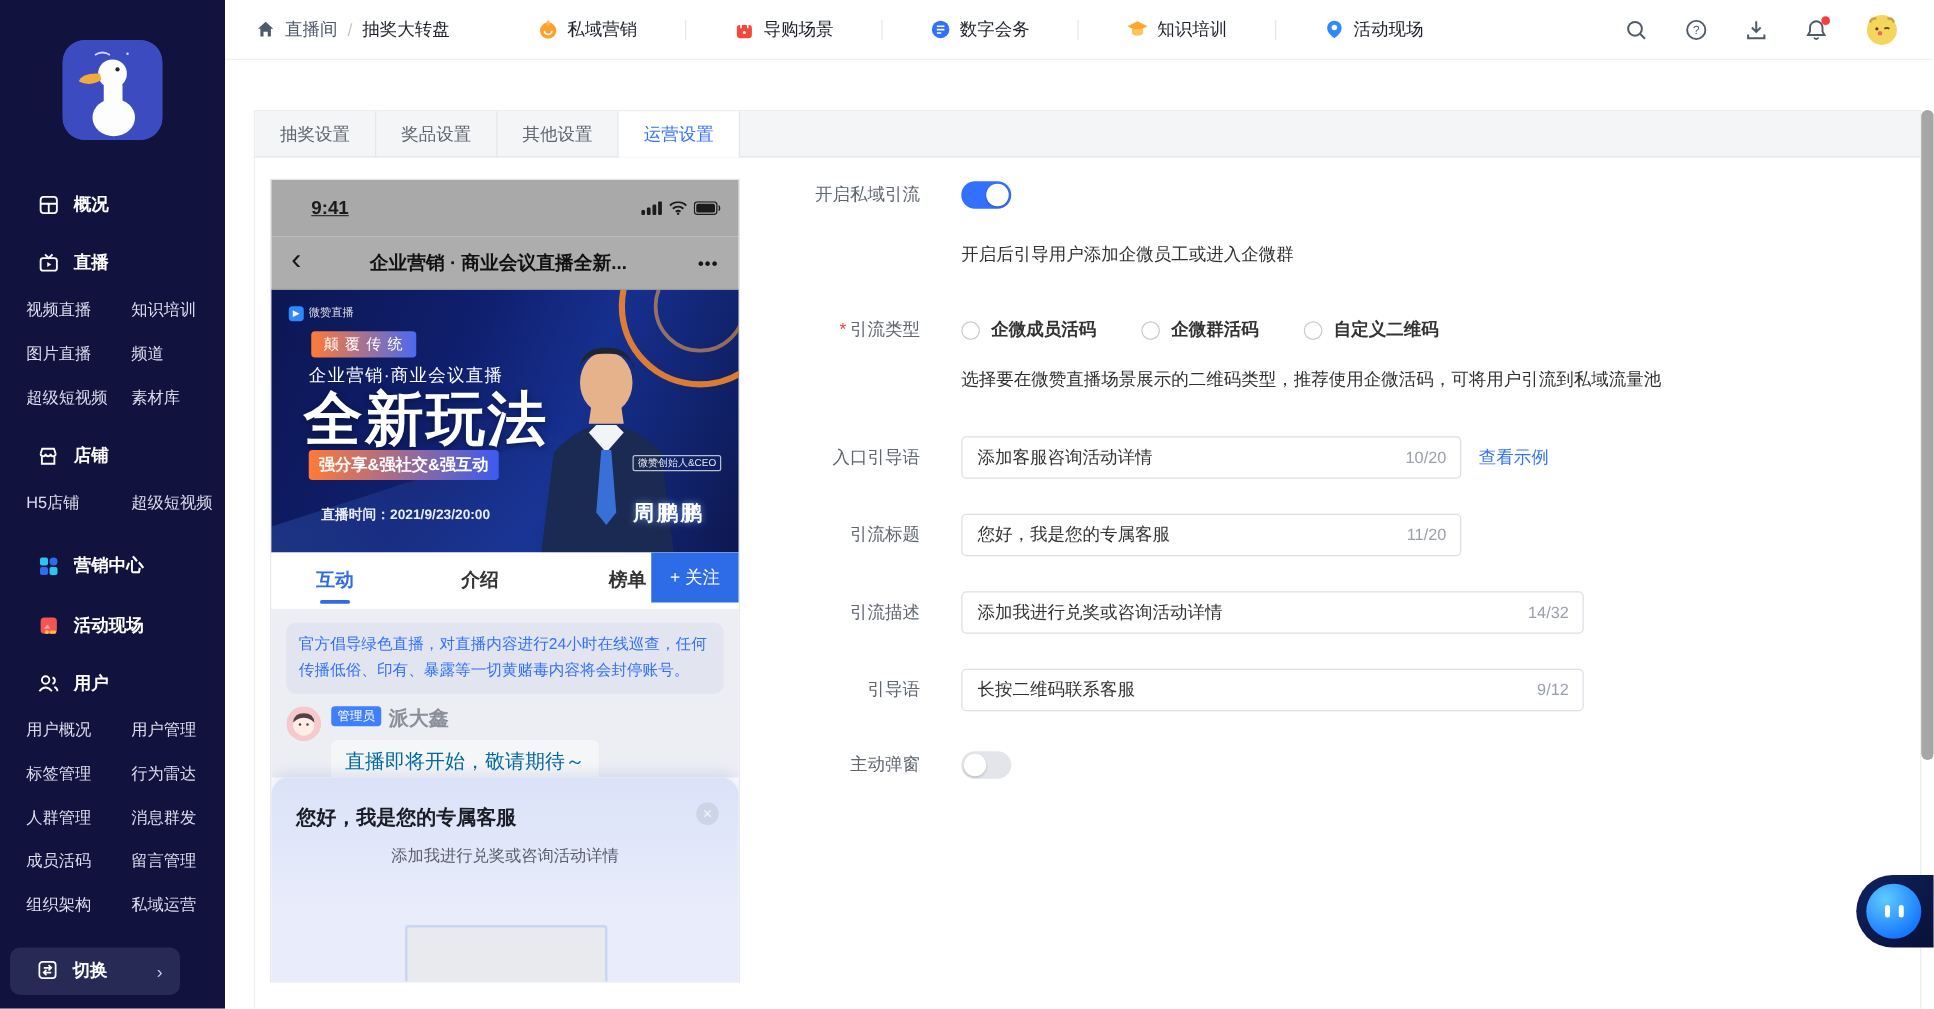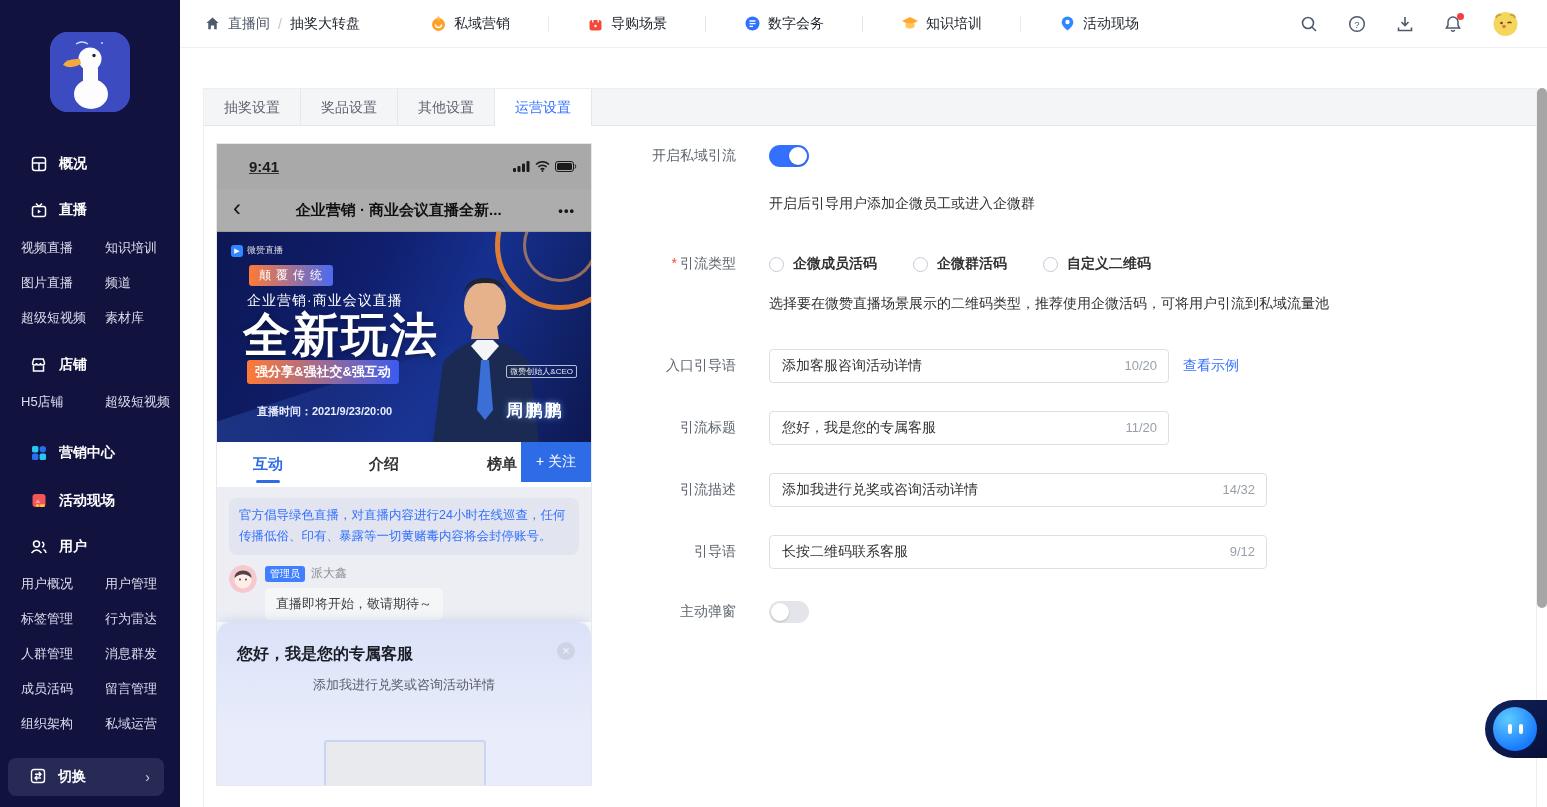--- a/index.html
+++ b/index.html
@@ -6,21 +6,21 @@
   html,body { width:1547px; height:807px; overflow:hidden; }
   body { font-family:"Liberation Sans","DejaVu Sans",sans-serif; background:#fff; position:relative; color:#333; }
 
   
   .sidebar { position:absolute; left:0; top:0; width:180px; height:807px; background:#12123E; }
   .logo { width:80px; height:80px; margin:32px auto 0; border-radius:18px; background:#3C4CC0; overflow:hidden; }
   .s-main { display:flex; align-items:center; gap:12px; padding-left:30px; height:24px; color:#fff; font-size:14px; font-weight:bold; cursor:pointer; }
   .s-main .sicon { width:17px; height:17px; display:flex; align-items:center; justify-content:center; }
   .s-subgrid { display:grid; grid-template-columns:84px auto; padding-left:21px; row-gap:13px; margin-top:15px; }
   .s-sub { color:#DDDFF0; font-size:13px; height:22px; line-height:22px; cursor:pointer; white-space:nowrap; }
-  .switch-btn { position:absolute; left:8px; top:758px; width:156px; height:38px; background:#262A55; border-radius:8px; display:flex; align-items:center; gap:12px; padding:0 14px 0 22px; color:#fff; font-size:14px; font-weight:bold; cursor:pointer; }
+  .switch-btn { position:absolute; left:8px; top:758px; width:136px; height:38px; background:#262A55; border-radius:8px; display:flex; align-items:center; gap:12px; padding:0 14px 0 22px; color:#fff; font-size:14px; font-weight:bold; cursor:pointer; }
   .switch-btn .chev { margin-left:auto; font-size:14px; color:#cfd2ea; font-weight:normal; }
 
   
   .header { position:absolute; left:180px; top:0; width:1367px; height:48px; background:#fff; border-bottom:1px solid #eef0f4; display:flex; align-items:center; padding-left:25px; }
   .crumb { display:flex; align-items:center; gap:8px; font-size:14px; color:#4e5969; }
   .crumb .cur { color:#1d2129; }
   .crumb .sep { color:#c2c7cf; }
   .topnav { display:flex; align-items:center; margin-left:70px; }
   .topnav-item { display:flex; align-items:center; gap:7px; font-size:14px; color:#1d2129; font-weight:500; cursor:pointer; white-space:nowrap; }
   .nav-divider { width:1px; height:16px; background:#e4e7ec; margin:0 38px; }
@@ -68,24 +68,24 @@
   .p-tab.t1::after { content:""; position:absolute; left:3px; right:3px; bottom:-9px; height:3px; border-radius:2px; background:#2E6BE6; }
   .p-tab.t2 { margin-left:86px; }
   .p-tab.t3 { margin-left:88px; }
   .p-follow { position:absolute; right:0; top:0; width:70px; height:40px; background:#2E6BE6; color:#fff; font-size:14px; display:flex; align-items:center; justify-content:center; }
 
   .p-chat { height:135px; background:#eceef4; padding:11px 12px 0; position:relative; }
   .p-notice { background:#e2e5ef; border-radius:8px; padding:7px 10px; color:#3370FF; font-size:12.5px; line-height:1.7; }
   .p-msgrow { display:flex; margin-top:10px; }
   .p-avatar { width:28px; height:28px; border-radius:50%; overflow:hidden; flex:none; }
   .p-msgbody { margin-left:8px; }
-  .p-msghead { display:flex; align-items:flex-end; gap:6px; }
+  .p-msghead { display:flex; align-items:flex-start; gap:6px; }
   .p-adminbadge { background:#4080FF; color:#fff; font-size:10px; padding:1px 5px; border-radius:3px; }
-  .p-username { color:#8a8f99; font-size:12px; }
-  .p-bubble { margin-top:6px; background:#f5f6f8; border-radius:5px; padding:7px 11px; font-size:13px; color:#404040; display:inline-block; }
+  .p-username { color:#8a8f99; font-size:16px;font-weight:bold; }
+  .p-bubble { margin-top:6px; background:#f5f6f8; border-radius:5px; padding:7px 11px; font-size:16px; color:#0369a1; display:inline-block; }
 
   .p-popup { height:165px; background:linear-gradient(180deg,#dbe2f8 0%,#e9edfb 70%); border-radius:14px 14px 0 0; position:relative; box-shadow:0 -3px 10px rgba(80,100,180,.15); }
   .pp-title { position:absolute; left:20px; top:22px; font-size:16px; font-weight:bold; color:#1a1d26; }
   .pp-close { position:absolute; right:16px; top:20px; width:18px; height:18px; border-radius:50%; background:#ccd4e6; color:#f2f5fc; font-size:13px; line-height:17px; text-align:center; }
   .pp-desc { position:absolute; left:0; right:0; top:54px; text-align:center; font-size:13px; color:#5a5f6b; }
   .pp-qr { position:absolute; left:107px; top:118px; width:162px; height:130px; background:#e9eaee; border:2px solid #c9d6f2; border-radius:3px; }
 
   
   .form { position:absolute; left:389px; top:0; width:940px; height:719px; }
   .frow { position:absolute; left:0; display:flex; align-items:center; }

